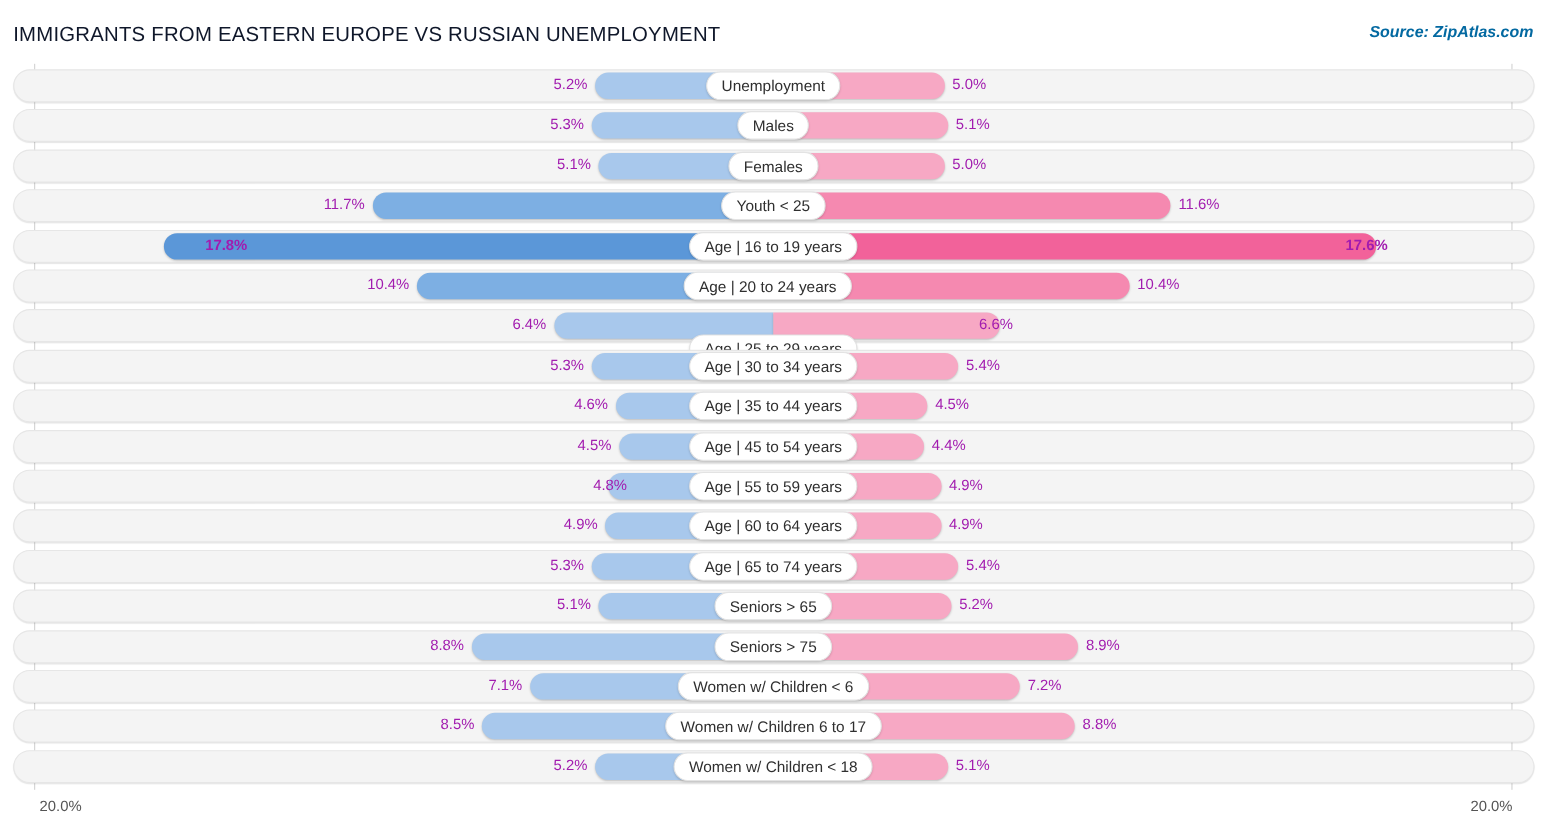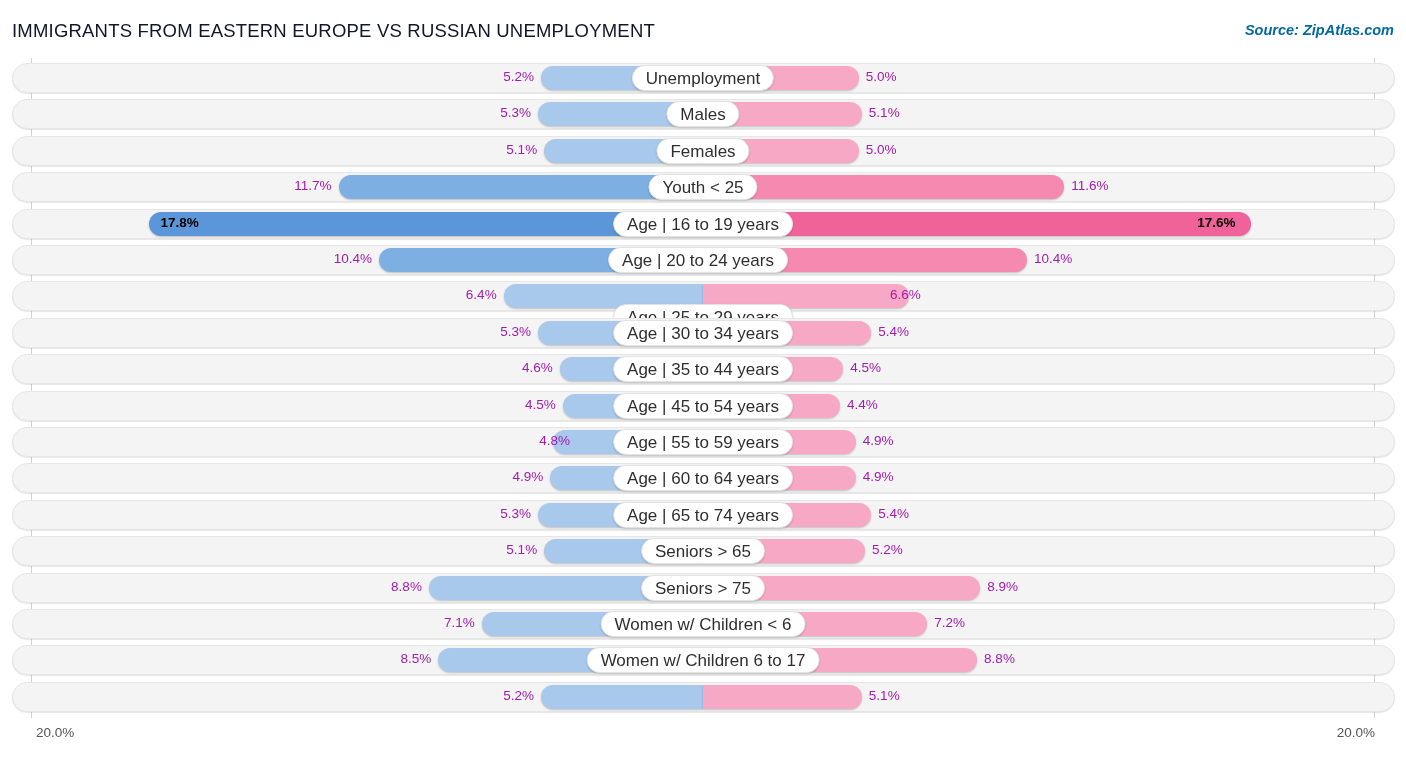--- a/index.html
+++ b/index.html
@@ -90,35 +90,36 @@
     position: absolute;
     top: 6px;
     font-size: 13.5px;
     color: #a21caf;
     white-space: nowrap;
   }
   .val.left  { text-align: right; }
   .val.right { text-align: left; }
   
   .val.inside {
-    color: #000000;
+    color: #a21caf;
     font-weight: bold;
+    margin-left: 26px;
   }
 
   
   .pill {
     position: absolute;
     top: 2px;
     height: 26px;
     line-height: 25px;
     padding: 0 13px;
     background: #ffffff;
     border: 1px solid #e3e3e3;
     border-radius: 13px;
-    font-size: 17px;
+    font-size: 14px;
     color: #2f2f2f;
     white-space: nowrap;
     transform: translateX(-50%);
     box-shadow: 0 1px 2px rgba(0,0,0,0.16);
     text-align: right;
   }
 
   
   #footer {
     position: absolute;
@@ -311,20 +312,21 @@
         <div class="val left" style="right: 963.775px;">8.5%</div>
         <div class="val right" style="left: 972.12px;">8.8%</div>
         <div class="pill" style="left: 691px;">Women w/ Children 6 to 17</div>
       </div>
       <div class="row" style="top: 623.8px;">
         <div class="track"></div>
         <div class="bar left" style="left: 529.02px; width: 161.98px; background: rgb(168, 200, 236);"></div>
         <div class="bar right" style="left: 691px; width: 158.865px; background: rgb(247, 168, 196);"></div>
         <div class="val left" style="right: 860.98px;">5.2%</div>
         <div class="val right" style="left: 856.865px;">5.1%</div>
+        <div class="pill" style="left: 691px;">Women w/ Children &lt; 18</div>
       </div>
     </div>
 </div>
 
 <div id="footer">
   <div class="axis-max" id="axis-max-left">20.0%</div>
   <div class="axis-max" id="axis-max-right">20.0%</div>
 </div>
 
 </body></html>

